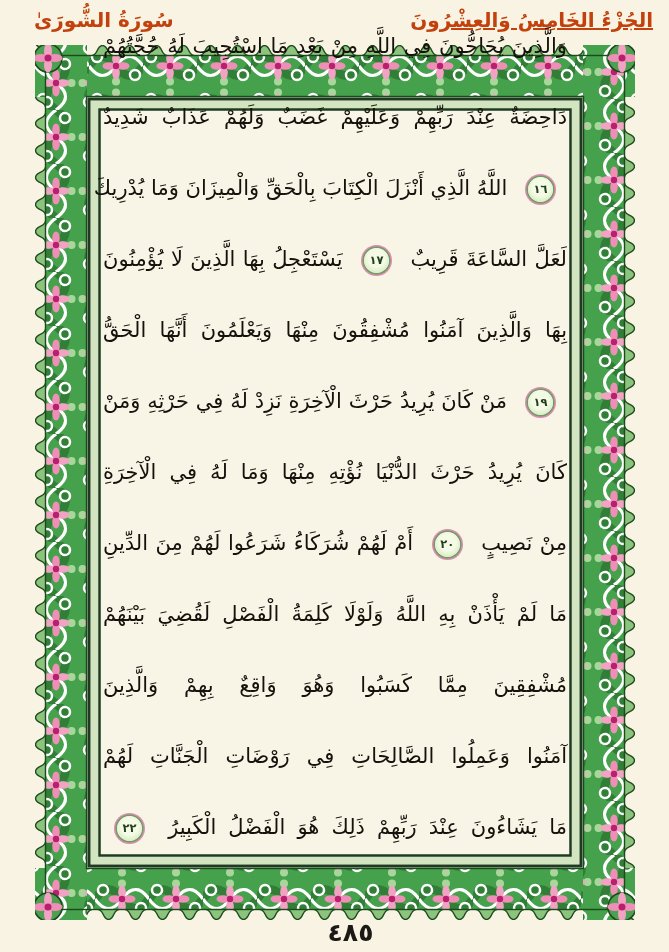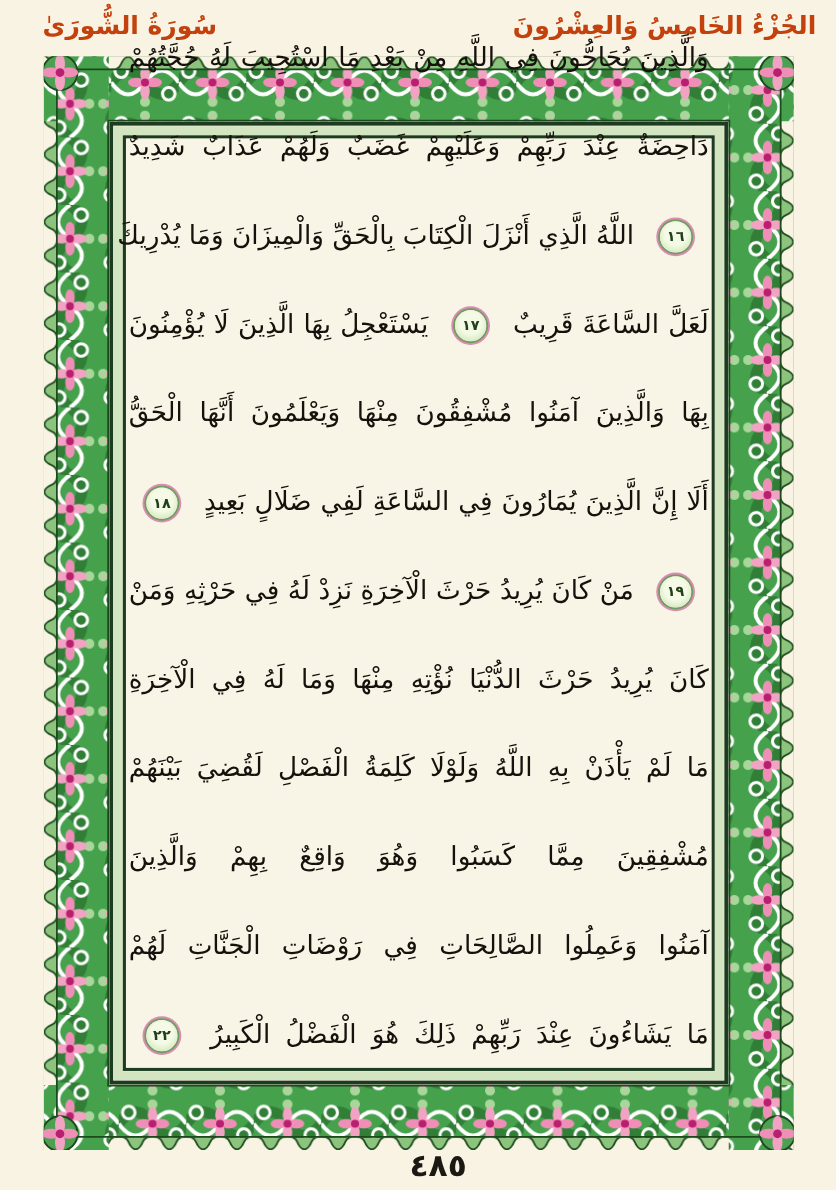--- a/index.html
+++ b/index.html
@@ -1,21 +1,21 @@
 <!DOCTYPE html>
 <html lang="ar" dir="rtl"><head>
 <meta charset="utf-8">
 <style>
   html,body{margin:0;padding:0;}
   body{font-family:"DejaVu Sans",sans-serif;}
   .page{position:relative;width:669px;height:952px;background:#f8f3e2;overflow:hidden;margin:0 auto;}
 
   
   .hdr{position:absolute;top:8px;color:#c2410c;font-size:20px;font-weight:600;letter-spacing:.5px;}
-  .hdr-juz{right:16px;}
+  .hdr-juz{right:16px;text-decoration:underline;}
   .hdr-surah{left:34px;}
 
   
   .frame-wrap{position:absolute;left:35px;top:45px;width:600px;height:875px;}
   .frame-wrap svg{display:block;}
 
   
   .text-block{
     position:absolute;left:103px;top:112px;width:464px;height:740px;
     display:flex;flex-direction:column;justify-content:flex-end;
@@ -123,23 +123,23 @@
       <rect x="66" y="66" width="468" height="743" fill="#f9f5e6"></rect>
     </svg>
   </div>
 
   <div class="text-block">
       <div class="qline"><span>وَالَّذِينَ يُحَاجُّونَ فِي اللَّهِ مِنْ بَعْدِ مَا اسْتُجِيبَ لَهُ حُجَّتُهُمْ</span></div>
       <div class="qline"><span>دَاحِضَةٌ عِنْدَ رَبِّهِمْ وَعَلَيْهِمْ غَضَبٌ وَلَهُمْ عَذَابٌ شَدِيدٌ</span></div>
       <div class="qline"><span class="ayah">١٦</span> <span>اللَّهُ الَّذِي أَنْزَلَ الْكِتَابَ بِالْحَقِّ وَالْمِيزَانَ وَمَا يُدْرِيكَ</span></div>
       <div class="qline"><span>لَعَلَّ السَّاعَةَ قَرِيبٌ</span> <span class="ayah">١٧</span> <span>يَسْتَعْجِلُ بِهَا الَّذِينَ لَا يُؤْمِنُونَ</span></div>
       <div class="qline"><span>بِهَا وَالَّذِينَ آمَنُوا مُشْفِقُونَ مِنْهَا وَيَعْلَمُونَ أَنَّهَا الْحَقُّ</span></div>
-      <div class="qline"><span>أَلَا إِنَّ الَّذِينَ يُمَارُونَ فِي السَّاعَةِ لَفِي ضَلَالٍ بَعِيدٍ</span> <span class="ayah">١٨</span></div>
       <div class="qline"><span class="ayah">١٩</span> <span>مَنْ كَانَ يُرِيدُ حَرْثَ الْآخِرَةِ نَزِدْ لَهُ فِي حَرْثِهِ وَمَنْ</span></div>
       <div class="qline"><span>كَانَ يُرِيدُ حَرْثَ الدُّنْيَا نُؤْتِهِ مِنْهَا وَمَا لَهُ فِي الْآخِرَةِ</span></div>
+      <div class="qline"><span>مِنْ نَصِيبٍ</span> <span class="ayah">٢٠</span> <span>أَمْ لَهُمْ شُرَكَاءُ شَرَعُوا لَهُمْ مِنَ الدِّينِ</span></div>
       <div class="qline"><span>مَا لَمْ يَأْذَنْ بِهِ اللَّهُ وَلَوْلَا كَلِمَةُ الْفَصْلِ لَقُضِيَ بَيْنَهُمْ</span></div>
       <div class="qline"><span>مُشْفِقِينَ مِمَّا كَسَبُوا وَهُوَ وَاقِعٌ بِهِمْ وَالَّذِينَ</span></div>
       <div class="qline"><span>آمَنُوا وَعَمِلُوا الصَّالِحَاتِ فِي رَوْضَاتِ الْجَنَّاتِ لَهُمْ</span></div>
       <div class="qline"><span>مَا يَشَاءُونَ عِنْدَ رَبِّهِمْ ذَلِكَ هُوَ الْفَضْلُ الْكَبِيرُ</span> <span class="ayah">٢٢</span></div>
     </div>
 
   <div class="pagenum">٤٨٥</div>
 
 </div>
 

